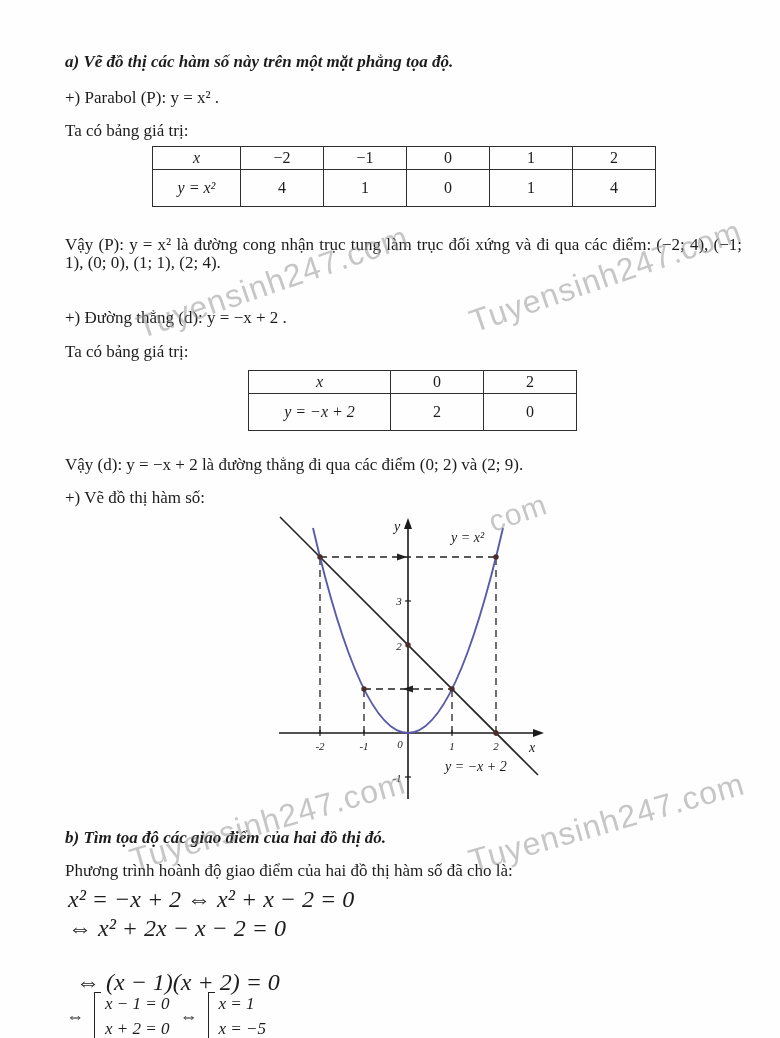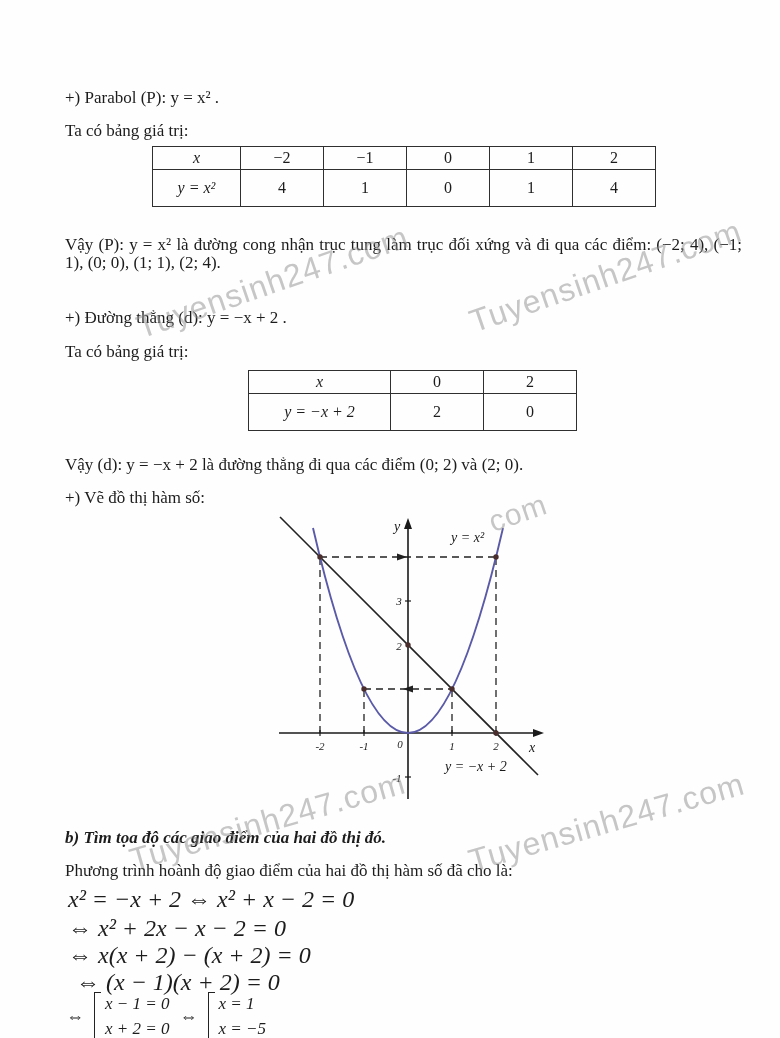--- a/index.html
+++ b/index.html
@@ -46,20 +46,21 @@
 <body>
 
 <div class="page">
 
   <div class="wm rot19" style="left:130px; top:264px;">Tuyensinh247.com</div>
   <div class="wm rot19" style="left:463px; top:258px;">Tuyensinh247.com</div>
   <div class="wm rot19" style="left:488px; top:496px; font-size:30px;">com</div>
   <div class="wm rot16" style="left:125px; top:803px;">Tuyensinh247.com</div>
   <div class="wm rot16" style="left:464px; top:804px;">Tuyensinh247.com</div>
 
+  <div class="abs t bold-it" style="left:65px; top:52px;">a) Vẽ đồ thị các hàm số này trên một mặt phẳng tọa độ.</div>
 
   <div class="abs t" style="left:65px; top:88px;">
     <span>+) Parabol </span><span class="math">(P): y = x² .</span>
   </div>
 
   <div class="abs t" style="left:65px; top:121px;">Ta có bảng giá trị:</div>
 
   <table class="grid" style="left:152px; top:146px;">
     <colgroup>
         <col style="width:88px">
@@ -113,21 +114,21 @@
     </tr>
     <tr class="dat">
       <td class="it">y = −x + 2</td>
       <td>2</td>
       <td>0</td>
     </tr>
   </tbody>
     </table>
 
   <div class="abs t" style="left:65px; top:455px;">
-    <span>Vậy </span><span class="math">(d): y = −x + 2</span><span> là đường thẳng đi qua các điểm </span><span class="math">(0; 2)</span><span> và </span><span class="math">(2; 0).</span>
+    <span>Vậy </span><span class="math">(d): y = −x + 2</span><span> là đường thẳng đi qua các điểm </span><span class="math">(0; 2)</span><span> và </span><span class="math">(2; 9).</span>
   </div>
 
   <div class="abs t" style="left:65px; top:488px;">+) Vẽ đồ thị hàm số:</div>
 
   <div class="graph-wrap">
     <svg width="290" height="300" viewBox="0 0 290 300">
 
       <g stroke="#222" stroke-width="1.3" stroke-dasharray="7,5" fill="none">
         <line x1="45" y1="46" x2="221" y2="46"></line>
         <line x1="45" y1="222" x2="45" y2="46"></line>
@@ -181,21 +182,20 @@
         <text x="170" y="260" font-size="14">y = −x + 2</text>
       </g>
     </svg>
   </div>
 
   <div class="abs t bold-it" style="left:65px; top:828px;">b) Tìm tọa độ các giao điểm của hai đồ thị đó.</div>
   <div class="abs t" style="left:65px; top:861px;">Phương trình hoành độ giao điểm của hai đồ thị hàm số đã cho là:</div>
 
   <div class="abs eq" style="left:68px; top:886px;">x² = −x + 2 ⇔ x² + x − 2 = 0</div>
   <div class="abs eq" style="left:68px; top:915px;">⇔ x² + 2x − x − 2 = 0</div>
-  <div class="abs eq" style="left:68px; top:942px;">⇔ x(x + 2) − (x + 2) = 0</div>
   <div class="abs eq" style="left:76px; top:969px;">⇔ (x − 1)(x + 2) = 0</div>
 
   <div class="abs cases" style="left:66px; top:992px;">
     <span class="arr">⇔</span>
     <div class="bracket-stack">
       <div class="bracket"></div>
       <div class="stack">
         <span>x − 1 = 0</span>
         <span>x + 2 = 0</span>
       </div>

